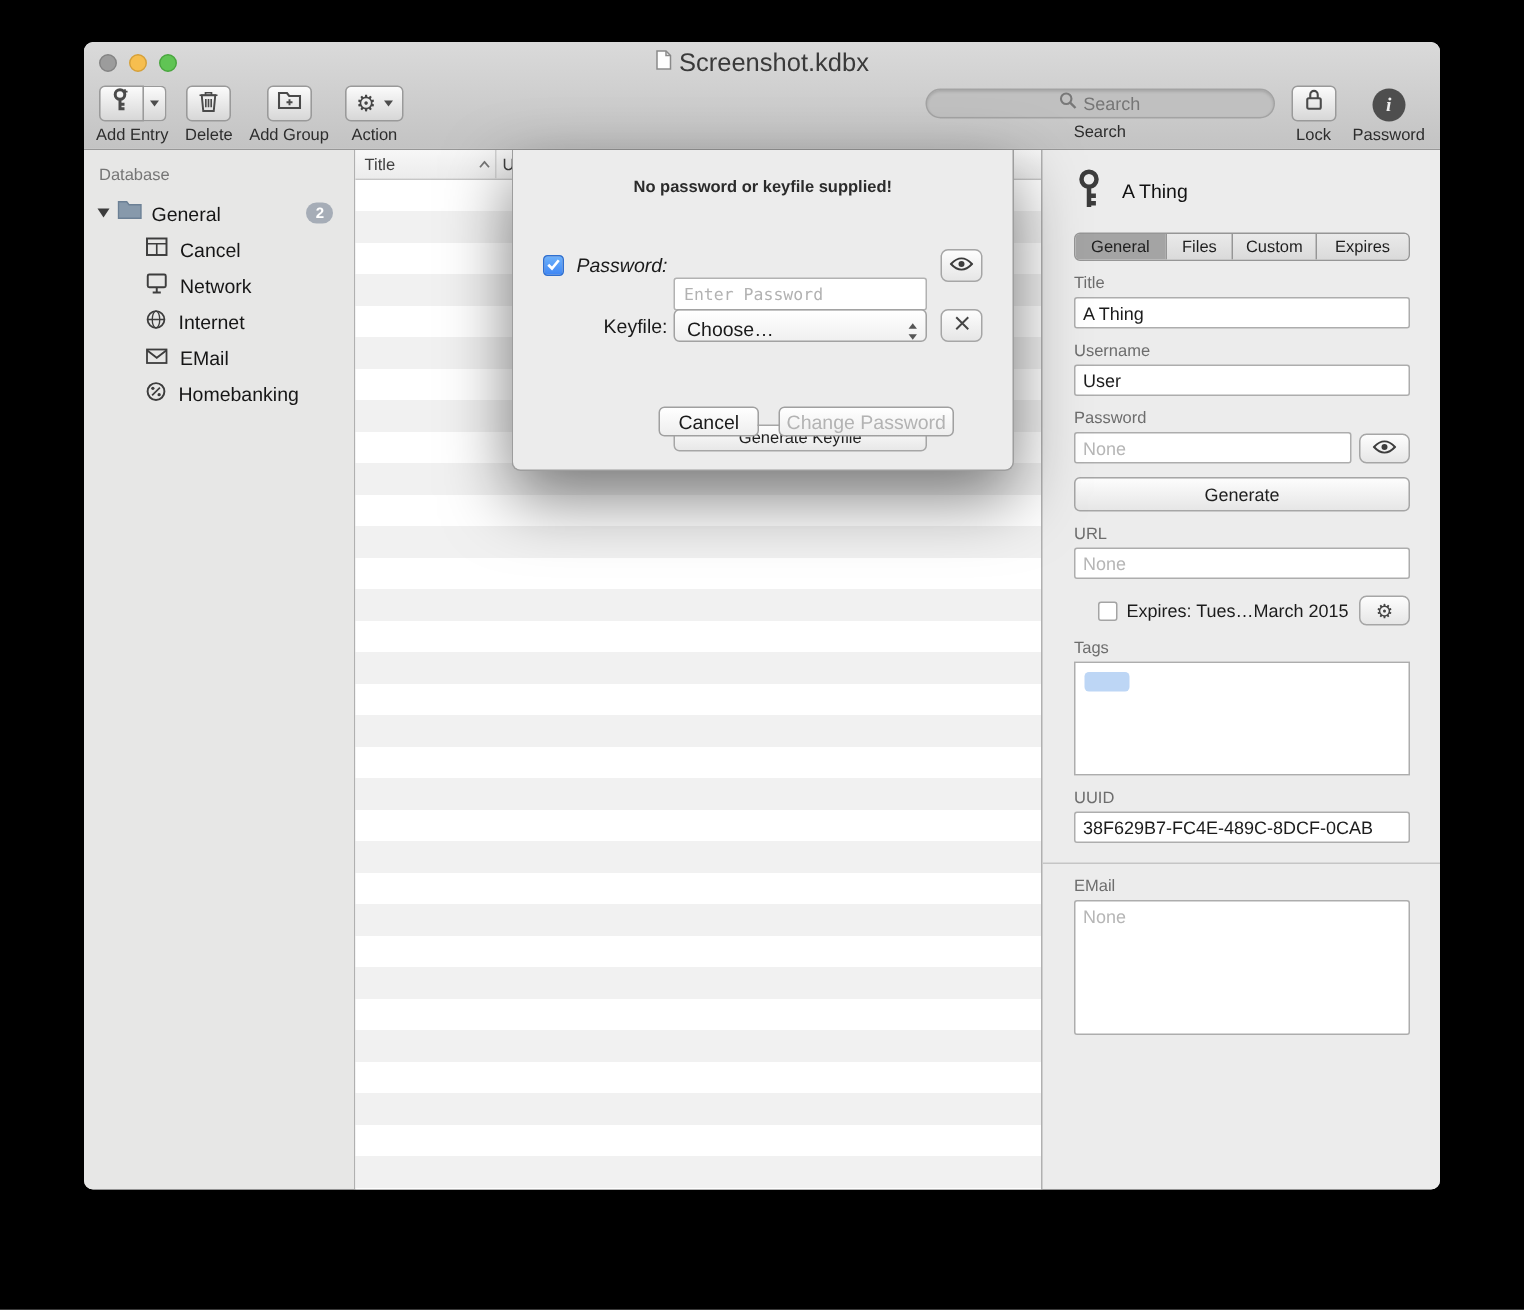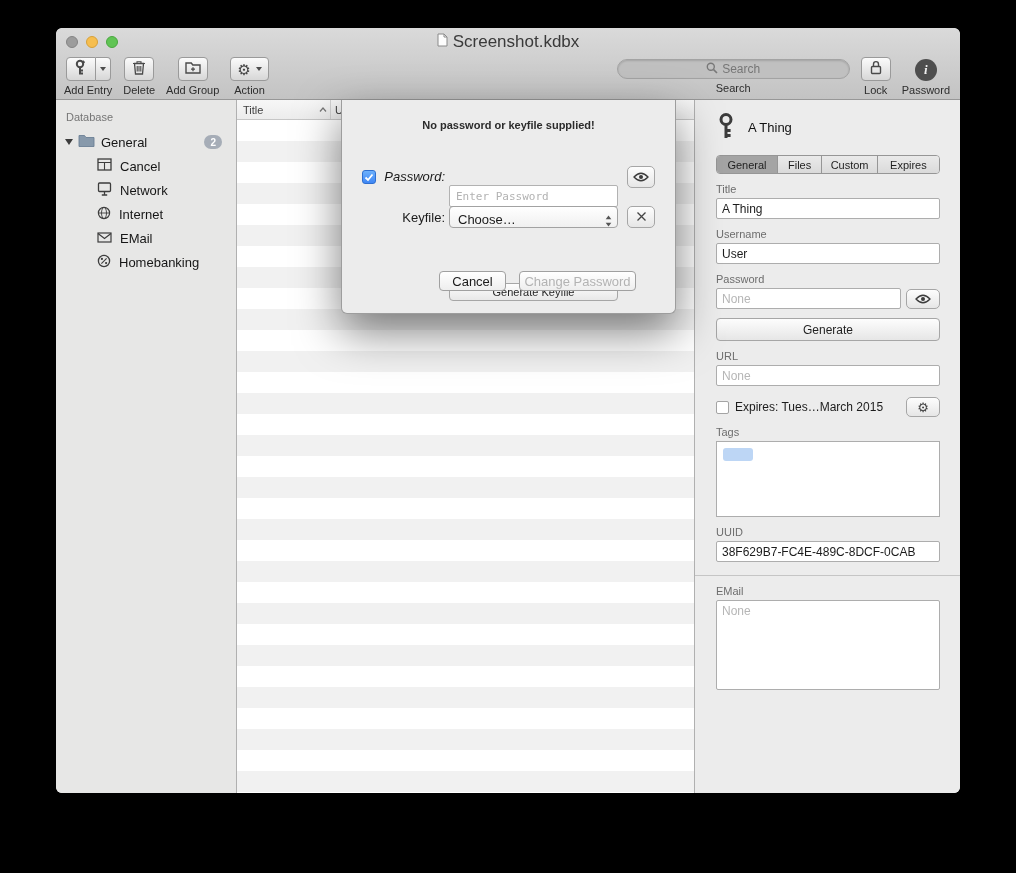--- a/index.html
+++ b/index.html
@@ -93,21 +93,21 @@
     color:#1c1c1c; padding:0 5px; }
   .insp-input::placeholder { color:#b6b6b6; }
   .row-flex { display:flex; align-items:center; gap:5px; }
   .row-flex .insp-input { flex:1; min-width:0; }
   .mini-btn { width:34px; height:20px; flex:none; border:1px solid #a6a6a6; border-radius:5px;
     background:linear-gradient(#fdfdfd,#e6e6e6); display:flex; align-items:center;
     justify-content:center; }
   .wide-btn { margin-top:9px; width:100%; height:23px; border:1px solid #a6a6a6;
     border-radius:4px; background:linear-gradient(#fdfdfd,#e6e6e6); font-size:12px;
     color:#1f1f1f; display:flex; align-items:center; justify-content:center; }
-  .expires-row { margin-top:11px; display:flex; align-items:center; gap:6px; }
+  .expires-row { margin-top:11px; display:flex; align-items:center; gap:6px;margin-left:16px; }
   .cb-empty { width:13px; height:13px; flex:none; background:#fff;
     border:1px solid #a4a4a4; border-radius:2px; }
   .expires-label { font-size:12px; color:#1c1c1c; flex:1; white-space:nowrap; overflow:hidden; }
   .tags-box { width:100%; height:76px; background:#fff; border:1px solid #adadad;
     padding:6px; }
   .tag-chip { width:30px; height:13px; background:var(--color-tag_chip,#bdd6f5);
     border-radius:3px; }
   .insp-divider { margin:13px -20px 0 -21px; border-top:1px solid #c5c5c5; }
   .notes-area { width:100%; height:90px; background:#fff; border:1px solid #adadad;
     border-radius:2px; resize:none; font-family:"Liberation Sans",sans-serif;

